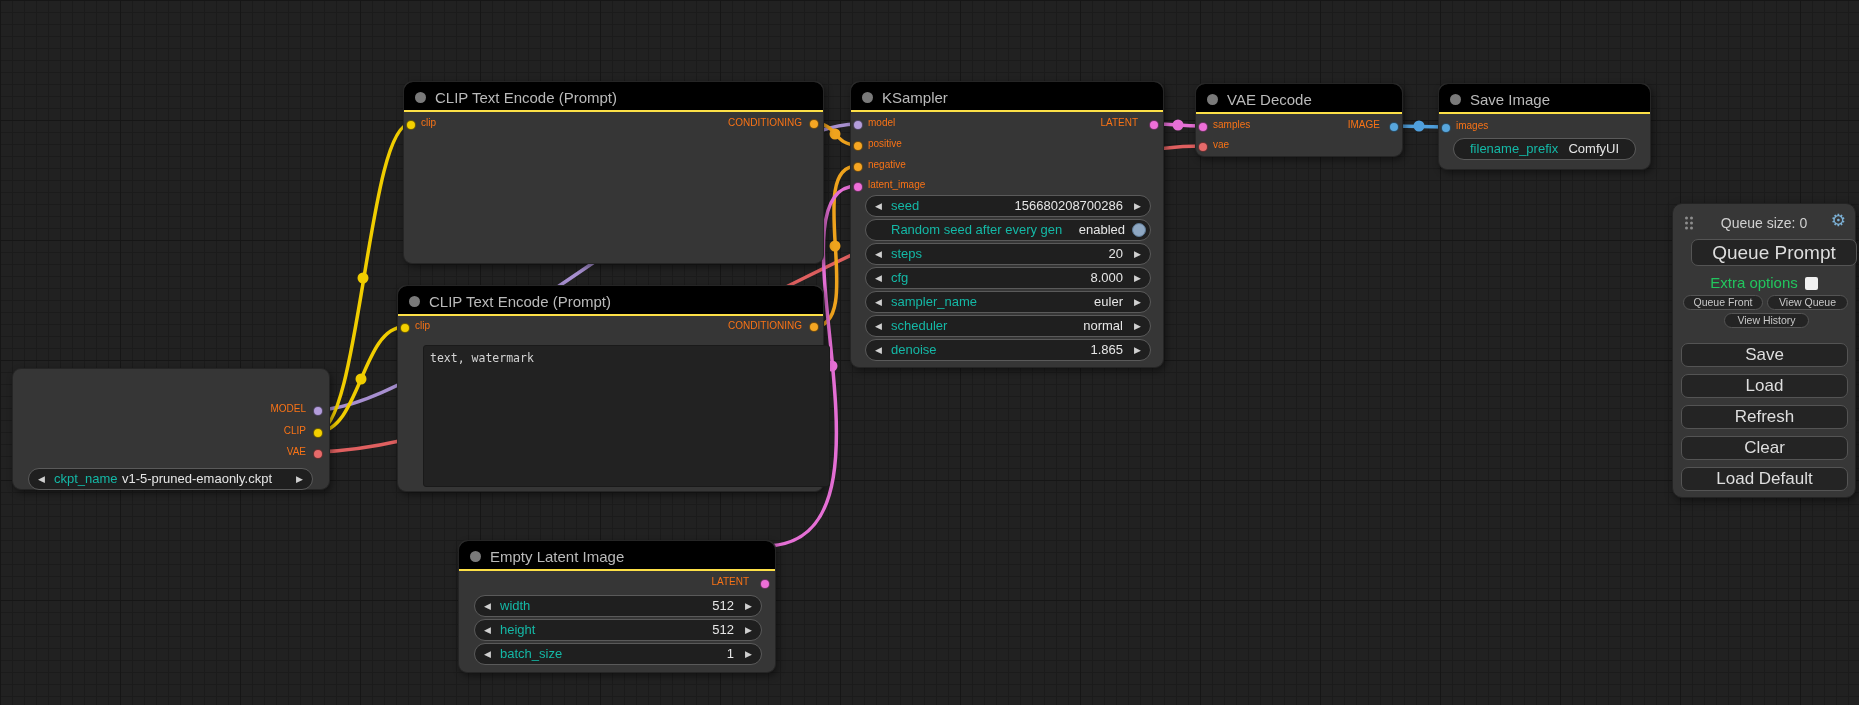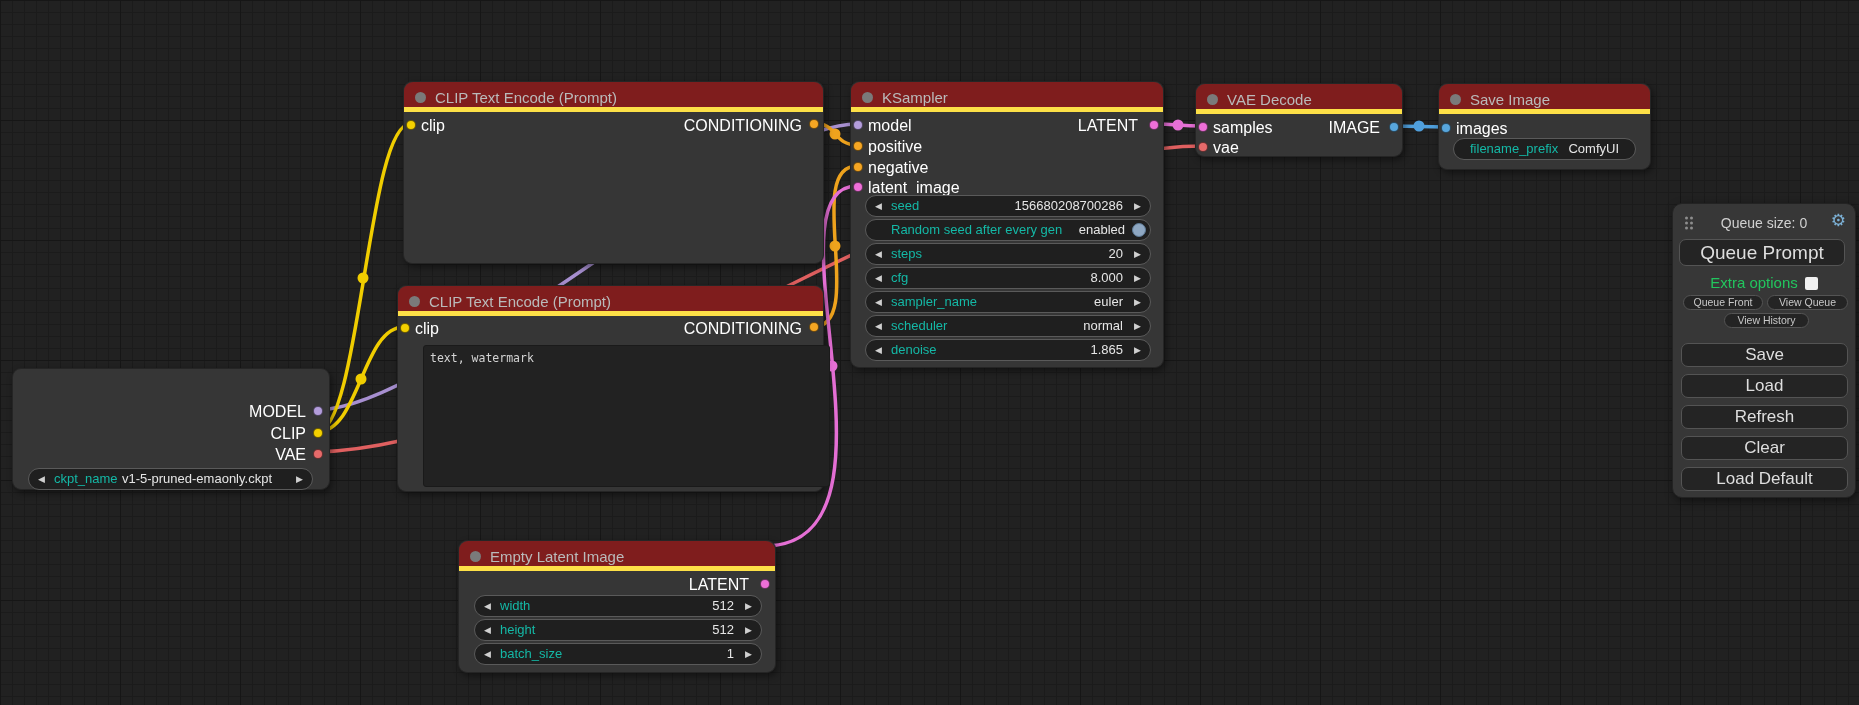--- a/index.html
+++ b/index.html
@@ -13,31 +13,31 @@
       repeating-linear-gradient(to right, #1b1b1b 0 1px, transparent 1px 12px),
       repeating-linear-gradient(to bottom, #1b1b1b 0 1px, transparent 1px 12px);
     position:relative; color:#c8c8c8;
   }
   #wires { position:absolute; left:0; top:0; width:1859px; height:705px; z-index:1; }
   .node {
     position:absolute; background:#363636; border:1px solid #252525; border-radius:9px;
     box-shadow:2px 3px 7px rgba(0,0,0,.45); z-index:2;
   }
   .node-header {
-    height:30px; background:#7f1d1d; border-radius:9px 9px 0 0; position:relative;
-    border-bottom:5px solid #fde047;
+    height:30px; background:#000000; border-radius:9px 9px 0 0; position:relative;
+    border-bottom:2px solid #fde047;
   }
   .collapse-dot {
     position:absolute; left:11px; top:10px; width:11px; height:11px; border-radius:50%;
     background:#7a7a7a;
   }
   .node-title {
     position:absolute; left:31px; top:7px; font-size:15px; color:#bababa; white-space:nowrap;
   }
-  .port { position:absolute; font-size:16px; color:#ffffff; white-space:nowrap; }
+  .port { position:absolute; font-size:10px; color:#f97316; white-space:nowrap; }
   .dot {
     position:absolute; width:10px; height:10px; border-radius:50%;
     border:1px solid rgba(0,0,0,.55); z-index:3;
   }
   .ta {
     position:absolute; background:#222222; border:1px solid #1a1a1a; border-radius:3px;
     font-family:"DejaVu Sans Mono", monospace; font-size:11.5px; line-height:16px;
     color:#d4d4d4; padding:4px 6px; white-space:pre-wrap; overflow:hidden;
   }
   .pill {
@@ -59,21 +59,21 @@
     background:#373737; border:1px solid #232323; border-radius:10px;
     box-shadow:2px 3px 8px rgba(0,0,0,.5); z-index:4;
   }
   .qtitle { position:absolute; top:11px; width:100%; text-align:center; font-size:14px; color:#d0d0d0; }
   .qhandle { position:absolute; left:11px; top:11px; }
   .qgear { position:absolute; right:9px; top:6px; font-size:17px; color:#7cb1d6; cursor:pointer; }
   .qbtn {
     position:absolute; background:#242424; border:1px solid #545454; border-radius:7px;
     color:#dedede; text-align:center; cursor:pointer;
   }
-  .qbtn-main { left:6px; top:35px; width:166px; height:27px; font-size:19px; line-height:25px; }
+  .qbtn-main { left:18px; top:35px; width:166px; height:27px; font-size:19px; line-height:25px; }
   .qbtn-big { left:8px; width:167px; height:24px; font-size:17px; line-height:22px; }
   .qbtn-sm { height:15px; font-size:10.5px; line-height:13px; color:#c8c8c8; border-radius:8px; }
   .extra-row { position:absolute; top:70px; width:100%; text-align:center; font-size:15px; color:#22c55e; }
   .checkbox {
     display:inline-block; width:13px; height:13px; background:#f0f0f0; border-radius:2px;
     vertical-align:-2px; margin-left:7px; cursor:pointer;
   }
 </style>
 </head>
 <body>

